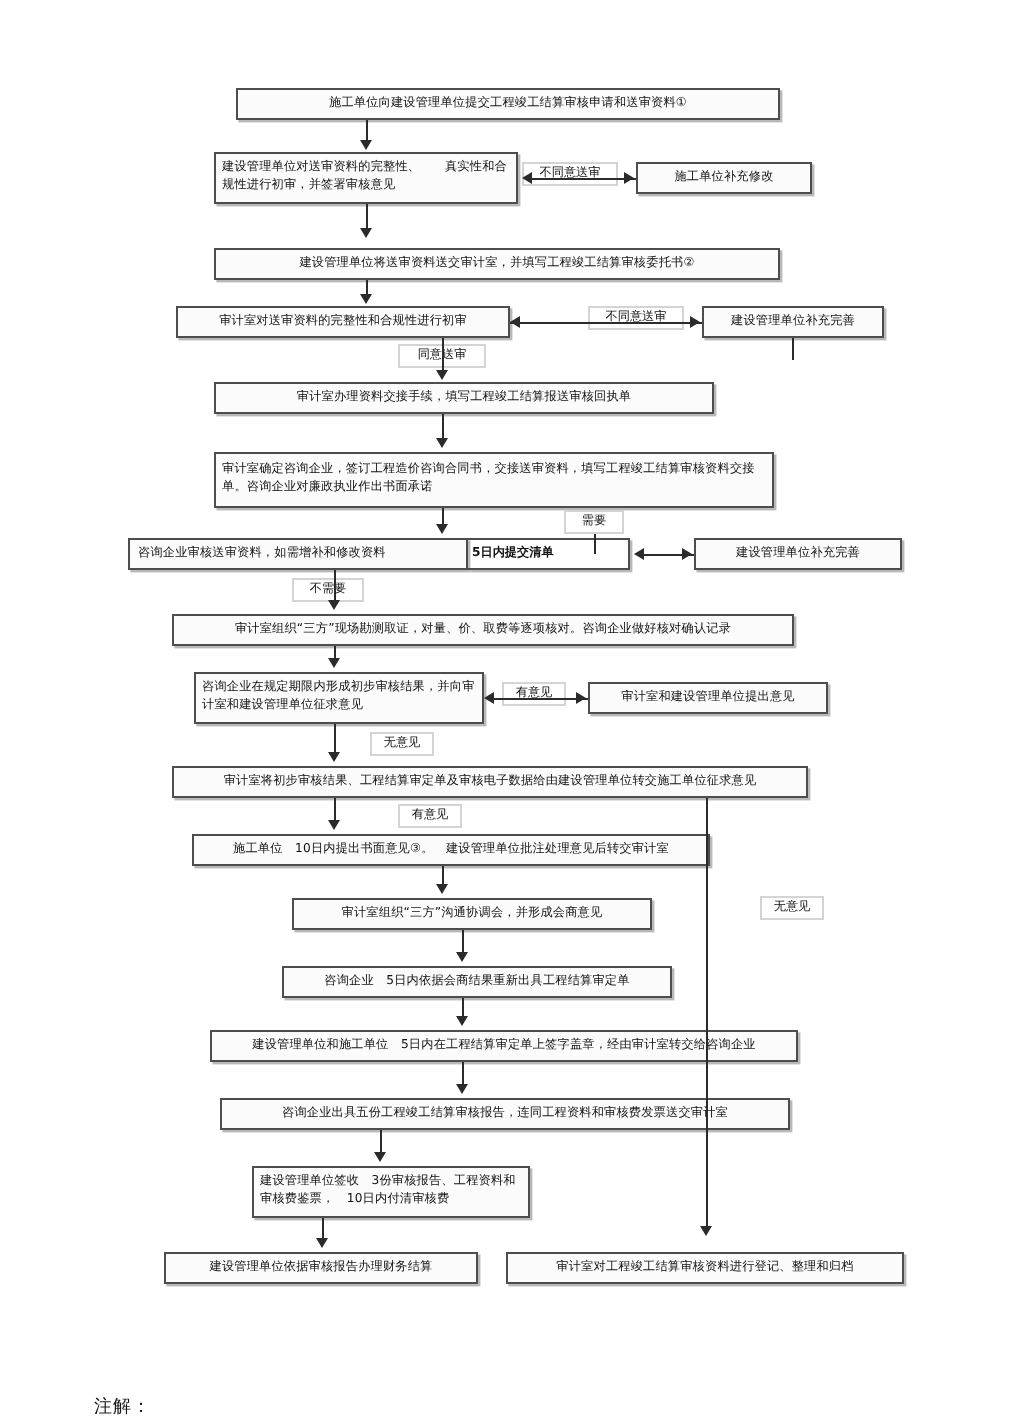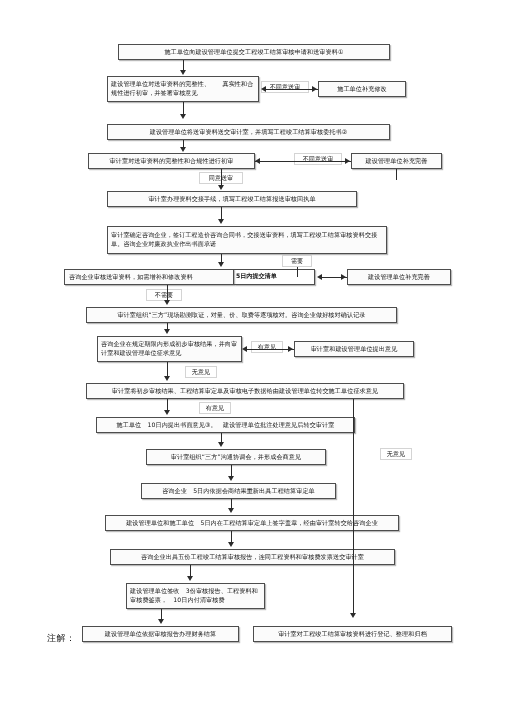--- a/index.html
+++ b/index.html
@@ -74,21 +74,21 @@
     border-right: 5px solid #2b2b2b;
   }
   .arrow.right {
     border-top: 3px solid transparent;
     border-bottom: 3px solid transparent;
     border-left: 5px solid #2b2b2b;
   }
   #footnote {
     position: absolute;
     left: 47px;
-    top: 632px;
+    top: 697px;
     font-size: 9px;
     color: #1a1a1a;
     letter-spacing: 0.5px;
   }
 </style>
 </head>
 <body>
 
 <div id="page">
 

